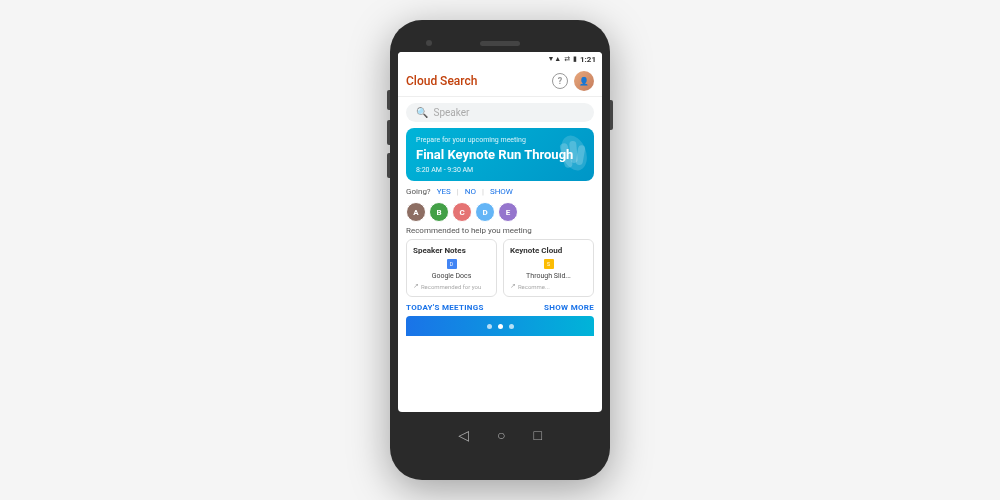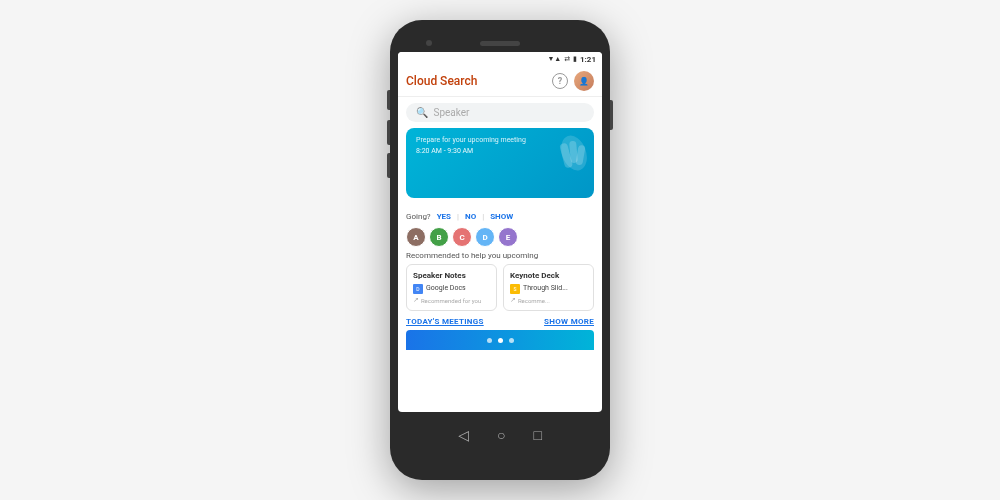--- a/index.html
+++ b/index.html
@@ -141,27 +141,27 @@
       color: #888;
       font-size: 10px;
     }
     .search-placeholder {
       font-size: 10px;
       color: #aaa;
     }
 
     
     .meeting-card {
-      margin: 0 8px 14px 8px;
+      margin: 0 8px 6px 8px;
       background: linear-gradient(135deg, #00b4d8, #0096c7);
       border-radius: 8px;
       padding: 8px 10px;
       position: relative;
       overflow: hidden;
-      height: 70px;
+      height: 53px;
     }
     .meeting-label {
       font-size: 7px;
       color: rgba(255,255,255,0.85);
       margin-bottom: 3px;
     }
     .meeting-title {
       font-size: 13px;
       font-weight: bold;
       color: #fff;
@@ -185,21 +185,21 @@
       padding: 0 8px 4px 8px;
       display: flex;
       align-items: center;
       gap: 6px;
       font-size: 8px;
       color: #555;
     }
     .rsvp-going { color: #555; }
     .rsvp-btn {
       font-size: 8px;
-      font-weight: bold;
+      font-weight: normal;
       color: #1a73e8;
       cursor: pointer;
     }
     .rsvp-separator { color: #ccc; }
 
     
     .attendees-row {
       padding: 2px 8px 4px 8px;
       display: flex;
       gap: 3px;
@@ -243,22 +243,24 @@
       font-size: 8px;
       font-weight: bold;
       color: #333;
       margin-bottom: 4px;
       white-space: nowrap;
       overflow: hidden;
       text-overflow: ellipsis;
     }
     .doc-item {
       display: flex;
+      align-items: center;
       gap: 3px;
       margin-bottom: 2px;
+      flex-direction: column;
     }
     .doc-icon-docs {
       width: 10px;
       height: 10px;
       background: #4285f4;
       border-radius: 1px;
       font-size: 5px;
       color: white;
       display: flex;
       align-items: center;
@@ -303,21 +305,20 @@
     .bottom-actions {
       padding: 6px 8px 4px 8px;
       display: flex;
       justify-content: space-between;
     }
     .action-link {
       font-size: 8px;
       font-weight: bold;
       color: #1a73e8;
       letter-spacing: 0.3px;
-      text-decoration: underline;
     }
 
     
     .bottom-strip {
       background: linear-gradient(90deg, #1a73e8, #00b4d8);
       height: 20px;
       margin: 0 8px;
       border-radius: 4px 4px 0 0;
       display: flex;
       align-items: center;
@@ -408,20 +409,21 @@
       </div>
     </div>
 
     <div class="search-bar">
       <span class="search-icon-small">🔍</span>
       <span class="search-placeholder">Speaker</span>
     </div>
 
     <div class="meeting-card">
       <div class="meeting-label">Prepare for your upcoming meeting</div>
+      <div class="meeting-title">Final Keynote Run Through</div>
       <div class="meeting-time">8:20 AM - 9:30 AM</div>
 
       <svg class="hand-illustration" viewBox="0 0 55 60" xmlns="http://www.w3.org/2000/svg">
         <ellipse cx="40" cy="20" rx="12" ry="18" fill="rgba(255,255,255,0.15)" transform="rotate(-20,40,20)"></ellipse>
         <rect x="28" y="10" width="8" height="25" rx="4" fill="rgba(255,255,255,0.2)" transform="rotate(-15,32,22)"></rect>
         <rect x="36" y="8" width="7" height="22" rx="3.5" fill="rgba(255,255,255,0.2)" transform="rotate(-5,39,19)"></rect>
         <rect x="43" y="12" width="7" height="20" rx="3.5" fill="rgba(255,255,255,0.2)" transform="rotate(10,46,22)"></rect>
       </svg>
     </div>
 
@@ -435,38 +437,38 @@
     </div>
 
     <div class="attendees-row">
       <div class="attendee-avatar" style="background:#8d6e63;">A</div>
       <div class="attendee-avatar" style="background:#43a047;">B</div>
       <div class="attendee-avatar" style="background:#e57373;">C</div>
       <div class="attendee-avatar" style="background:#64b5f6;">D</div>
       <div class="attendee-avatar" style="background:#9575cd;">E</div>
     </div>
 
-    <div class="prepare-text">Recommended to help you upcoming</div>
+    <div class="prepare-text">Recommended to help you meeting</div>
 
     <div class="doc-cards-row">
       <div class="doc-card">
         <div class="doc-card-title">Speaker Notes</div>
         <div class="doc-item">
           <div class="doc-icon-docs">
               <span style="font-size:5px;color:white;">D</span>
             </div>
           <span class="doc-name">Google Docs</span>
         </div>
         <div class="doc-rec">
           <span class="rec-icon">↗</span>
           <span class="rec-text">Recommended for you</span>
         </div>
       </div>
       <div class="doc-card">
-        <div class="doc-card-title">Keynote Deck</div>
+        <div class="doc-card-title">Keynote Cloud</div>
         <div class="doc-item">
           <div class="doc-icon-slides">
               <span style="font-size:5px;color:white;">S</span>
             </div>
           <span class="doc-name">Through Slid...</span>
         </div>
         <div class="doc-rec">
           <span class="rec-icon">↗</span>
           <span class="rec-text">Recomme...</span>
         </div>

